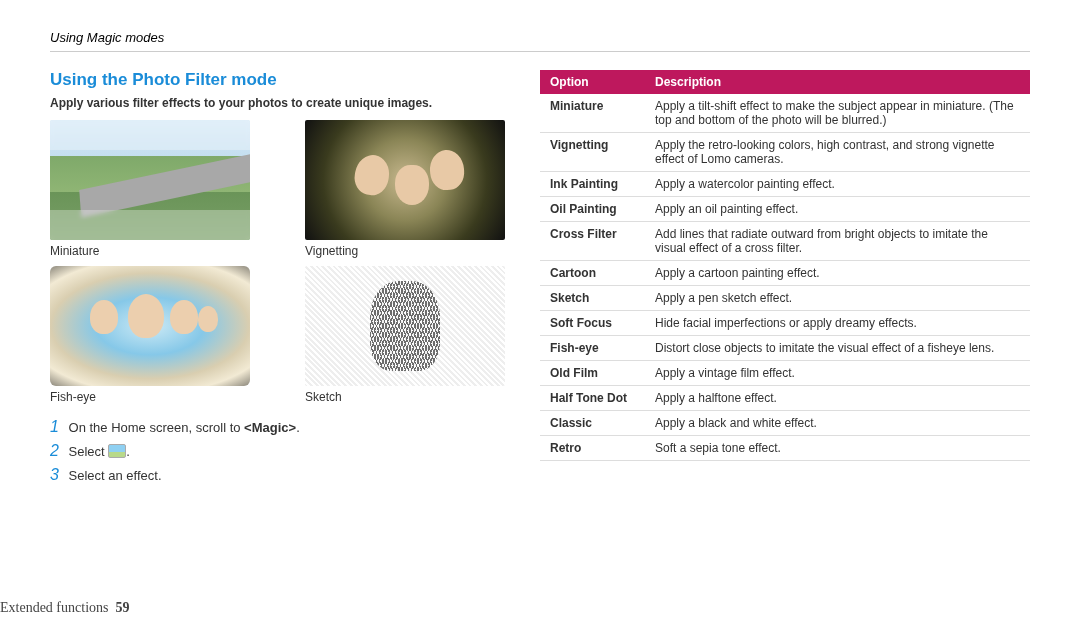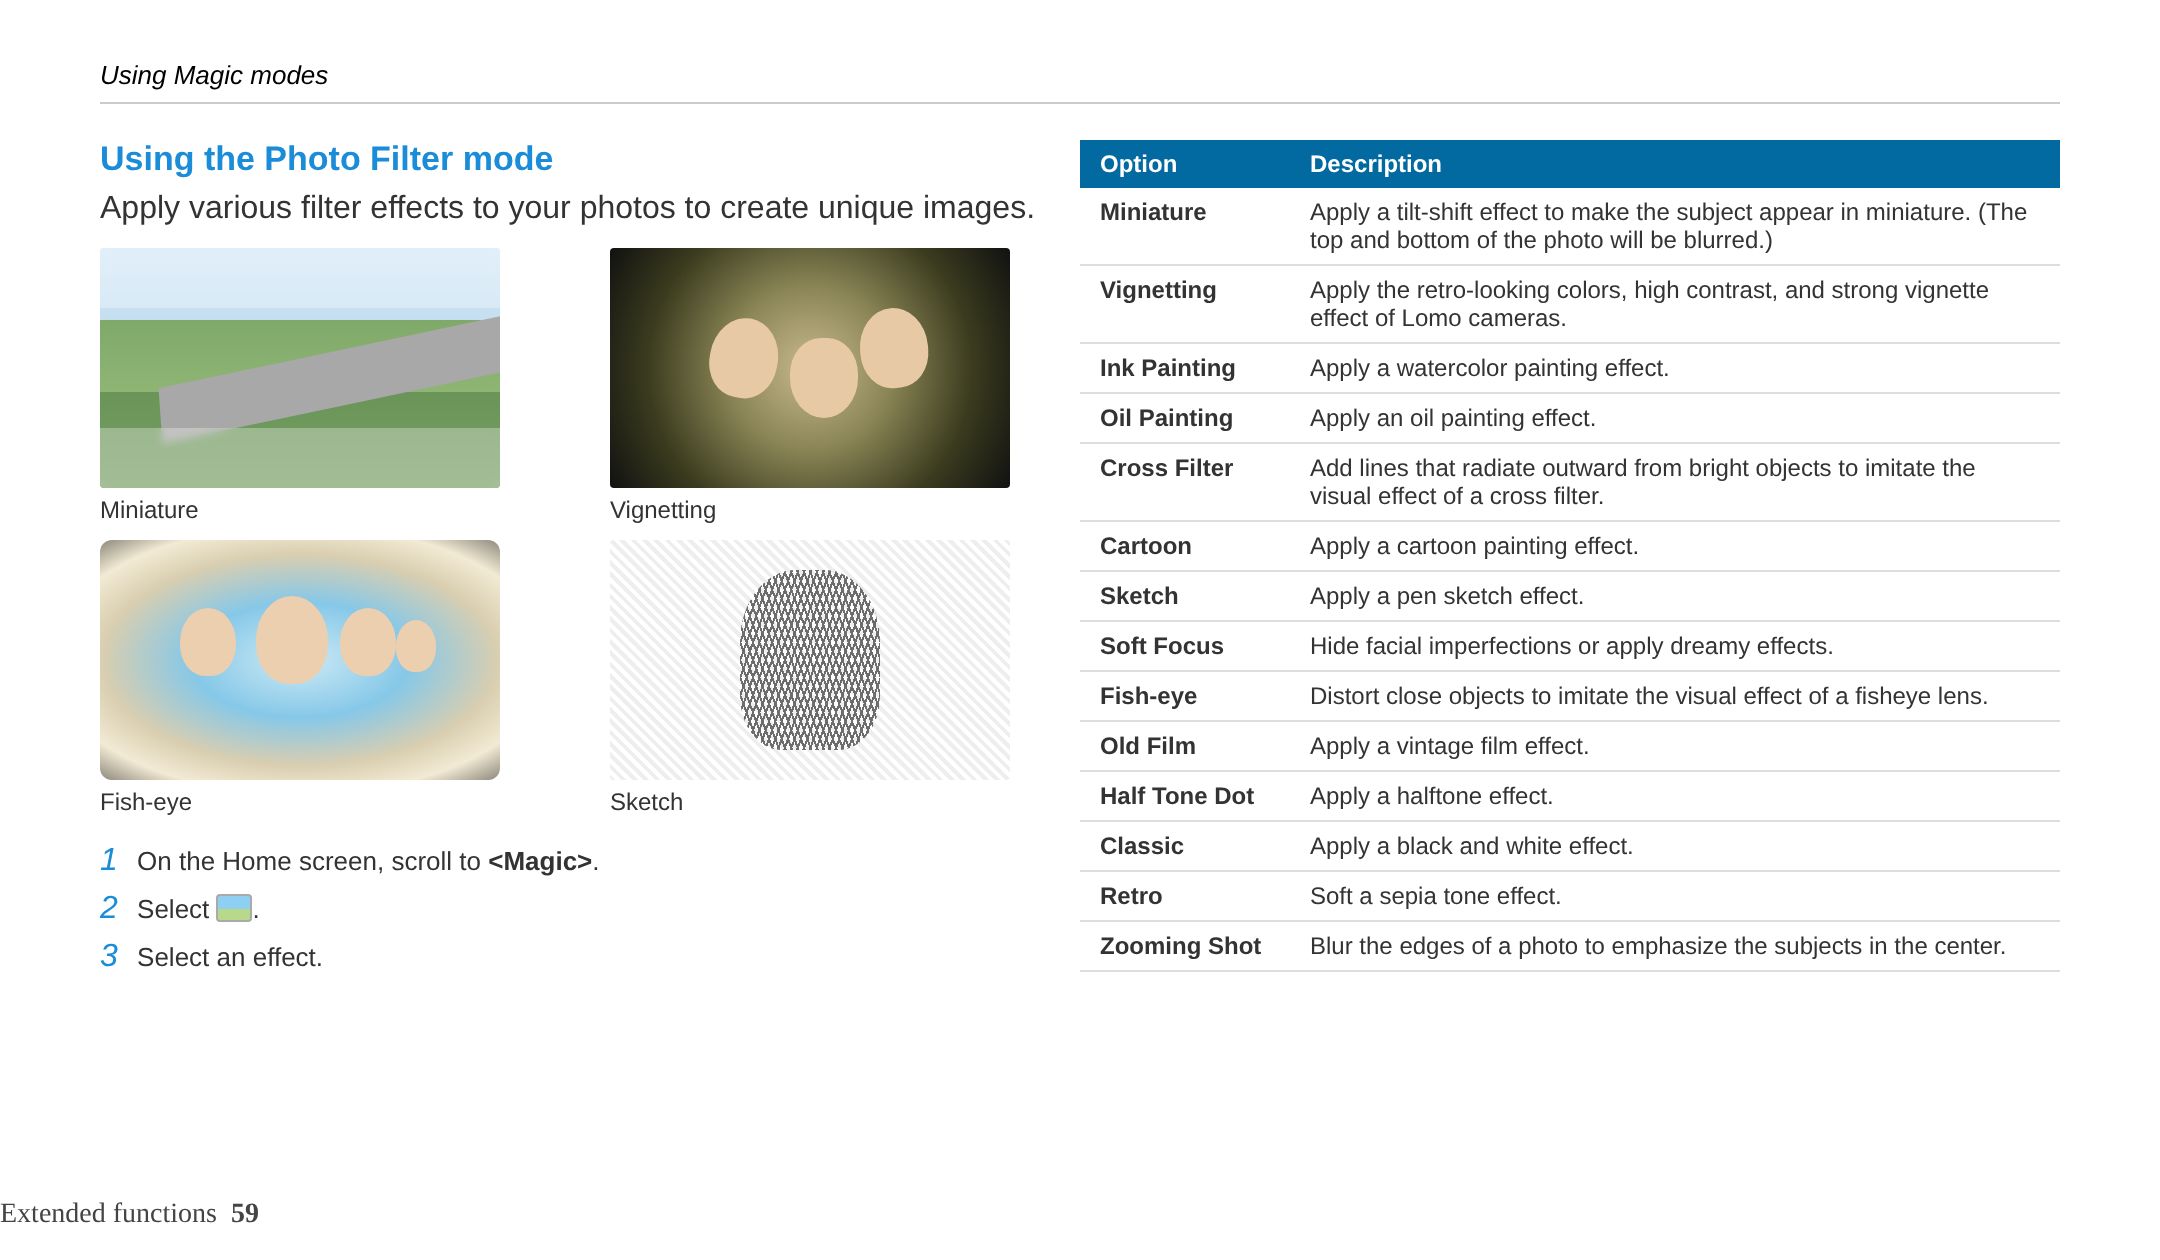--- a/index.html
+++ b/index.html
@@ -25,21 +25,21 @@
   .columns {
     display: flex;
   }
   .col { flex: 1; }
   .page-title {
     color: #1a8cd8;
     font-weight: 600;
     font-size: 17px;
     margin-bottom: 6px;
   }
-  .intro { font-size: 16px; margin-bottom: 10px; }
+  .intro { font-size: 12px; margin-bottom: 10px; font-weight: bold; }
   .photo-grid {
     display: grid;
     grid-template-columns: 1fr 1fr;
     gap: 8px 20px;
     margin-bottom: 14px;
   }
   .thumb {
     width: 200px;
     height: 120px;
     border-radius: 2px;
@@ -96,21 +96,21 @@
   .steps { list-style:none; padding:0; }
   .steps li { margin:6px 0; font-size:13px;}
   .step-num { color:#1a8cd8; font-style:italic; font-size:16px; font-weight:400; margin-right:6px;}
   .magic-icon {
     display:inline-block; width:18px; height:14px; vertical-align:-2px;
     background: linear-gradient(180deg,#8fd0f2 0%,#8fd0f2 55%,#b8d98a 55%,#b8d98a 100%);
     border:1px solid #aaa; border-radius:2px;
   }
   
   table { border-collapse: collapse; width:100%; font-size:12px;}
-  th { background:#0369a1; color:#fff; font-weight:600; text-align:left; padding:5px 10px;}
+  th { background:#be185d; color:#fff; font-weight:600; text-align:left; padding:5px 10px;}
   td { padding:5px 10px; border-bottom:1px solid #ddd; vertical-align:top;}
   td.opt { font-weight:700; white-space:nowrap; width:105px;}
   
   .footer {
     position:absolute; bottom:14px; left:0; right:0;
     text-align:left; font-size:14px; color:#444;font-family:Liberation Serif, serif;
   }
   .footer .pn { font-weight:700; }
 </style>
 </head>
@@ -226,24 +226,20 @@
             <td>Apply a halftone effect.</td>
           </tr>
           <tr>
             <td class="opt">Classic</td>
             <td>Apply a black and white effect.</td>
           </tr>
           <tr>
             <td class="opt">Retro</td>
             <td>Soft a sepia tone effect.</td>
           </tr>
-          <tr>
-            <td class="opt">Zooming Shot</td>
-            <td>Blur the edges of a photo to emphasize the subjects in the center.</td>
-          </tr>
         </tbody>
     </table>
   </div>
 </div>
 
 <div class="footer">
   <span>Extended functions</span>&nbsp;&nbsp;<span class="pn">59</span>
 </div>
 
 </body></html>

